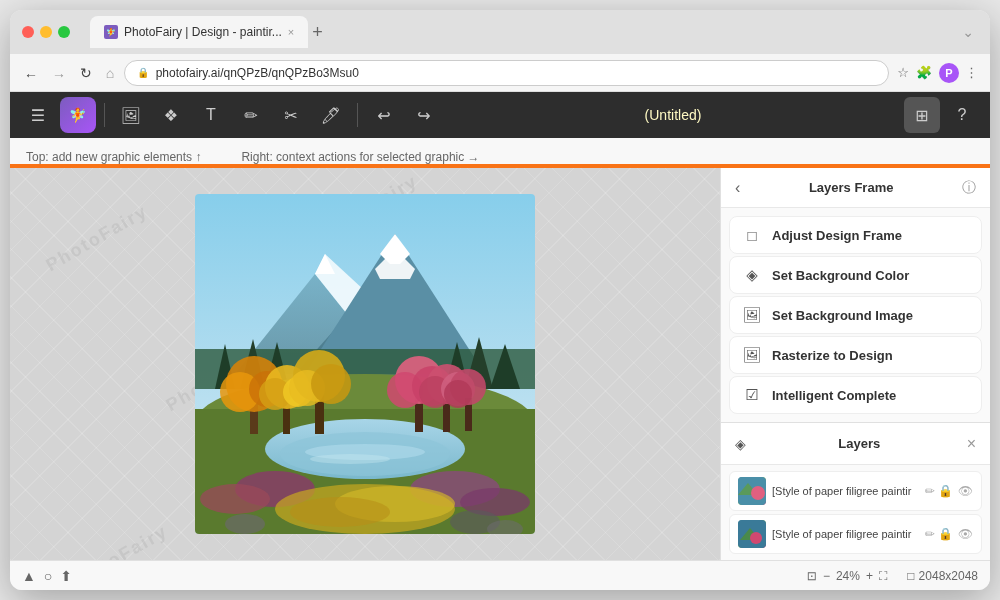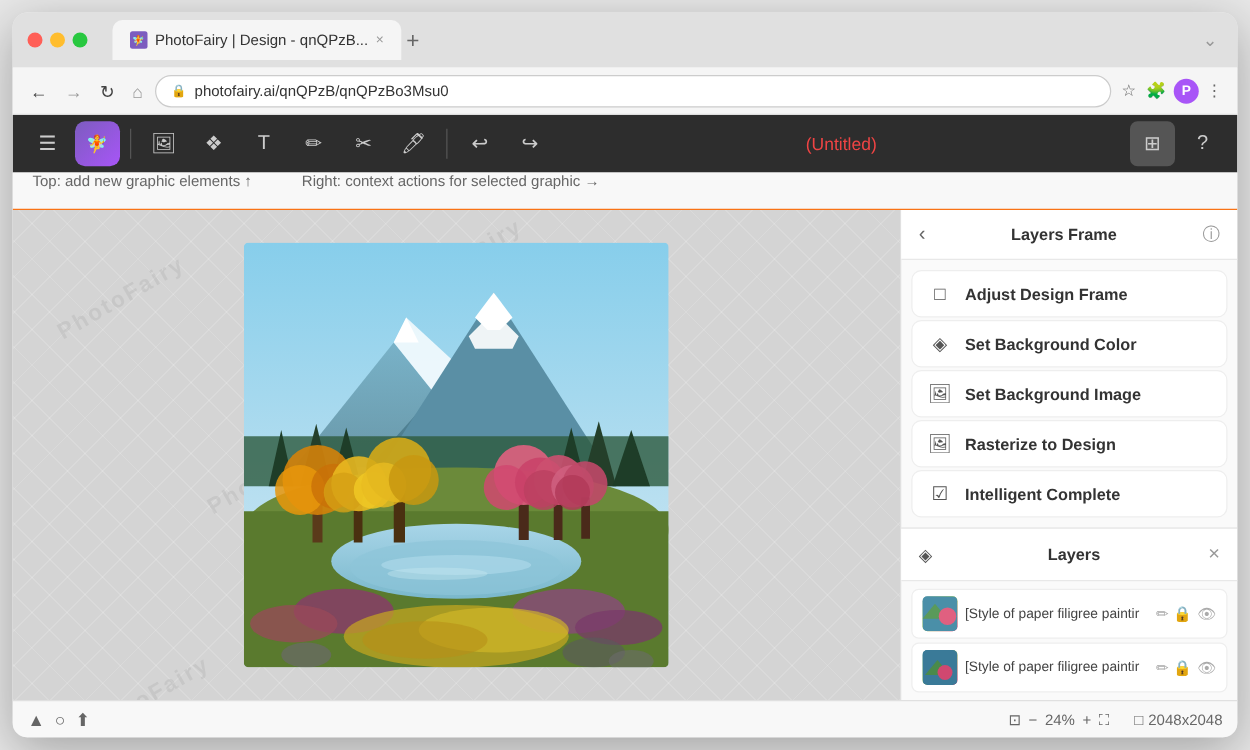--- a/index.html
+++ b/index.html
@@ -107,30 +107,30 @@
       background: transparent;
       color: #ccc;
       cursor: pointer;
       display: flex;
       align-items: center;
       justify-content: center;
       font-size: 16px;
     }
     .toolbar-logo { width: 36px; height: 36px; background: linear-gradient(135deg, #7c5cbf, #a855f7); border-radius: 8px; display: flex; align-items: center; justify-content: center; color: white; font-size: 14px; font-weight: bold; }
     .toolbar-separator { width: 1px; height: 24px; background: #555; margin: 0 4px; }
-    .toolbar-title { flex: 1; text-align: center; color: #ef4444; font-size: 14px; }
+    .toolbar-title { flex: 1; text-align: center; color: #fef9c3; font-size: 14px; }
     .toolbar-right { display: flex; gap: 4px; align-items: center; }
 
     
     .hint-bar {
       background: #f8f8f8;
       height: 30px;
-      border-bottom: 1px solid #f97316;
-      display: flex;
-      align-items: flex-start;
+      border-bottom: 4px solid #f97316;
+      display: flex;
+      align-items: flex-end;
       padding: 0 16px;
       gap: 40px;
       font-size: 12px;
       color: #666;
     }
 
     
     .main-area {
       flex: 1;
       display: flex;
@@ -313,21 +313,21 @@
 
   <div class="browser-titlebar">
     <div class="traffic-lights">
       <div class="traffic-light tl-red"></div>
       <div class="traffic-light tl-yellow"></div>
       <div class="traffic-light tl-green"></div>
     </div>
     <div class="tab-bar">
       <div class="tab-active">
         <div class="tab-favicon">🧚</div>
-        <span>PhotoFairy | Design - qnQPzB...</span>
+        <span>PhotoFairy | Design - paintir...</span>
         <span class="tab-close">×</span>
       </div>
       <button class="tab-new">+</button>
     </div>
     <button class="nav-btn">⌄</button>
   </div>
 
   <div class="browser-nav">
     <button class="nav-btn active">←</button>
     <button class="nav-btn">→</button>

